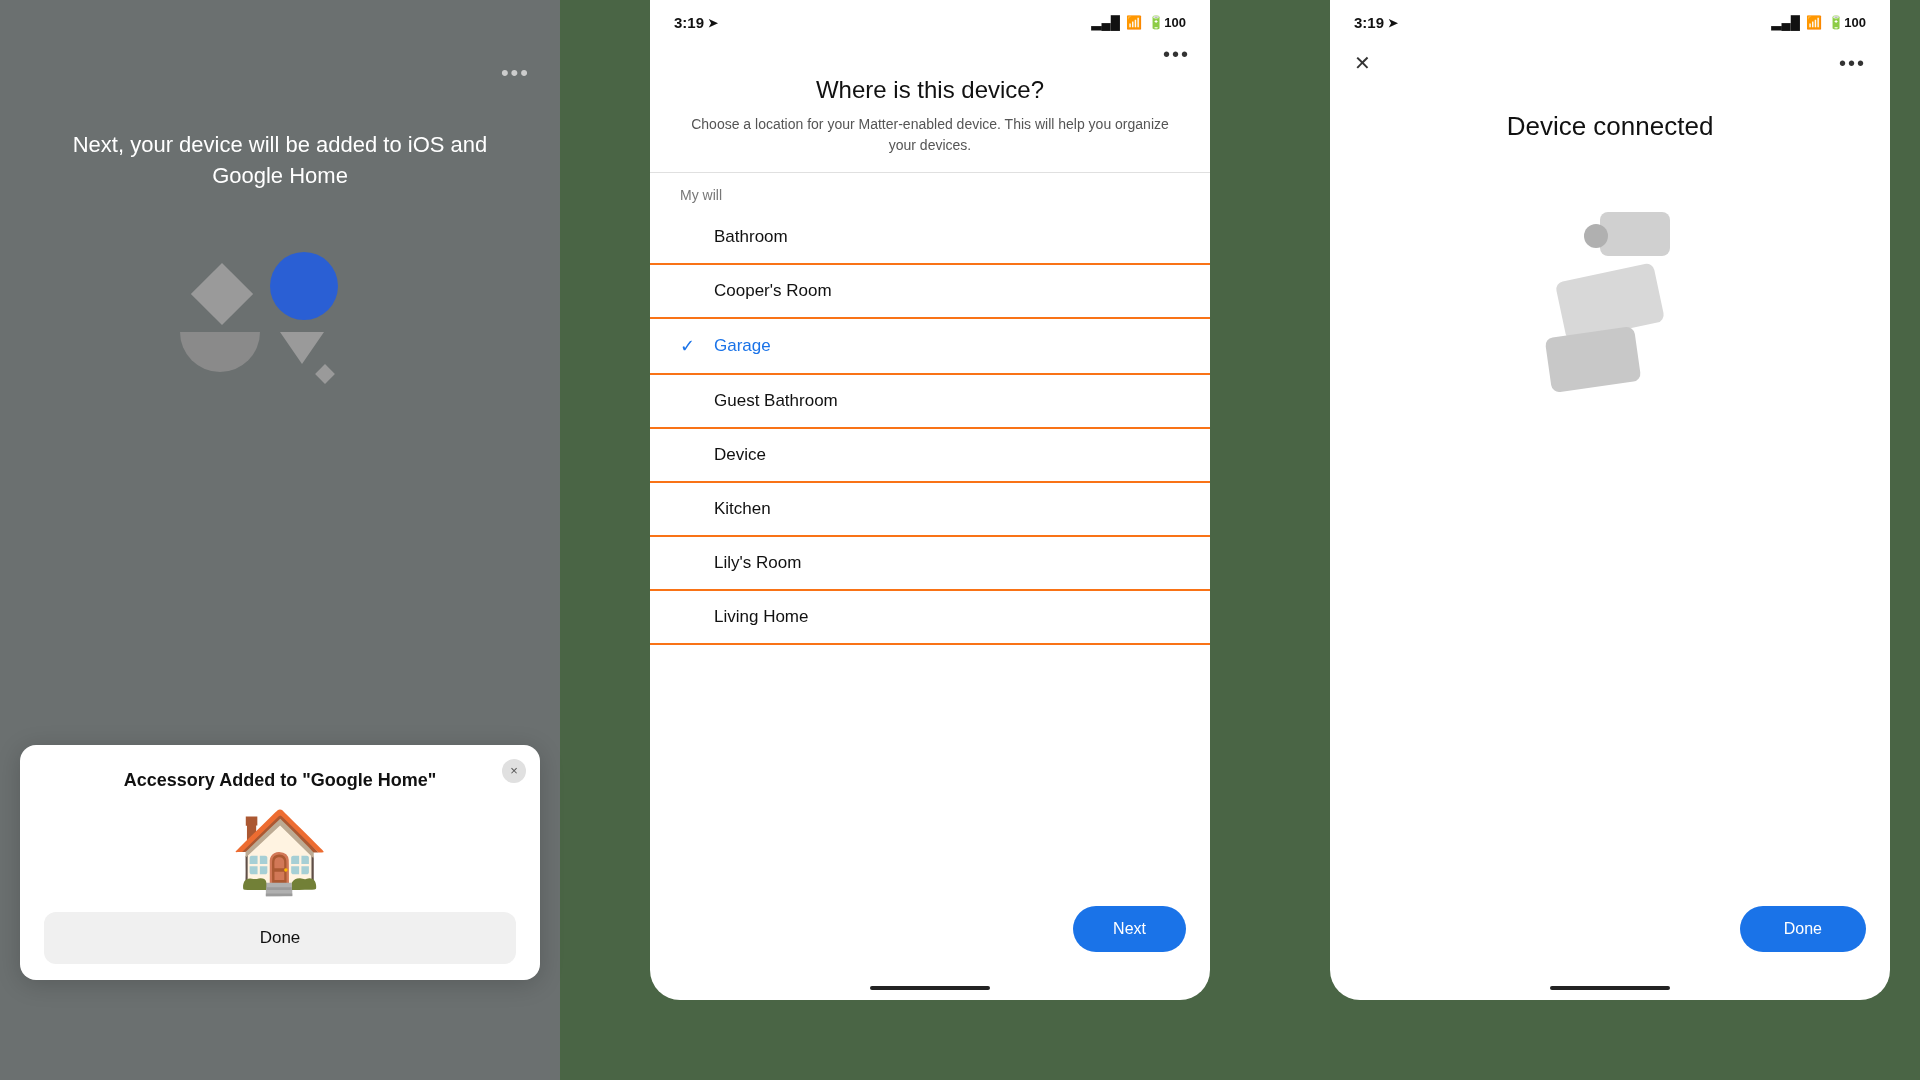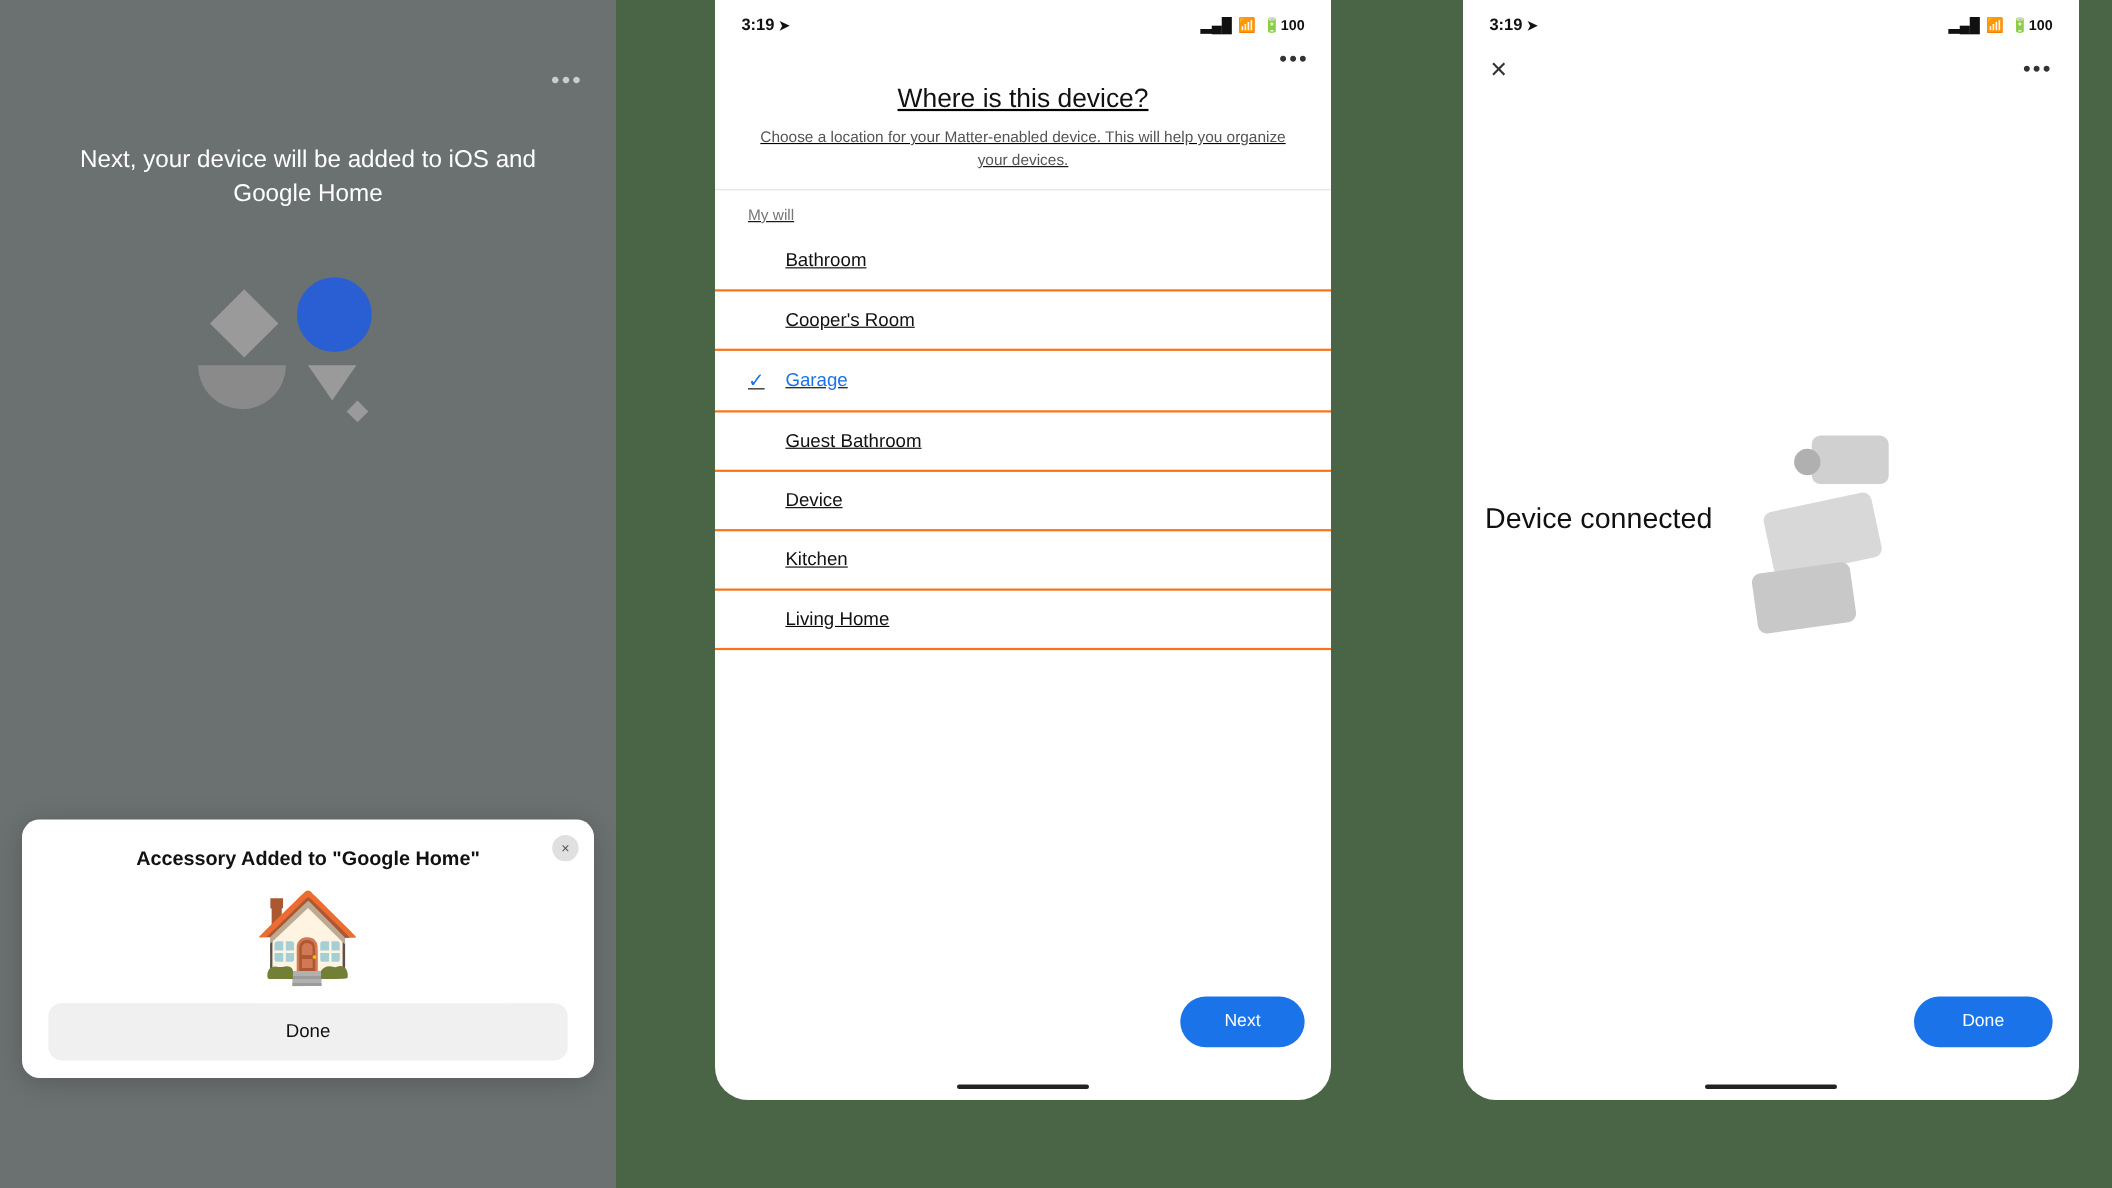--- a/index.html
+++ b/index.html
@@ -214,21 +214,20 @@
       font-size: 20px;
       color: #333;
       letter-spacing: 2px;
     }
 
     .phone-content {
       flex: 1;
       display: flex;
       flex-direction: column;
       overflow: hidden;
-      text-decoration: underline;
     }
 
     .device-location-title {
       font-size: 24px;
       font-weight: 500;
       text-align: center;
       color: #111;
       margin-bottom: 10px;
       padding: 0 30px;
     }
@@ -350,20 +349,21 @@
 
     .panel3-dots {
       font-size: 20px;
       color: #333;
       letter-spacing: 2px;
     }
 
     .panel3-content {
       flex: 1;
       display: flex;
+      flex-direction: column;
       align-items: center;
       padding: 30px 20px 0;
     }
 
     .connected-title {
       font-size: 26px;
       font-weight: 500;
       color: #111;
       text-align: center;
       margin-bottom: 60px;
@@ -462,20 +462,24 @@
         <div class="room-item">
           <span class="room-check-empty"></span>
           <span>Device</span>
         </div>
         <div class="room-item">
           <span class="room-check-empty"></span>
           <span>Kitchen</span>
         </div>
         <div class="room-item">
           <span class="room-check-empty"></span>
+          <span>Lily's Room</span>
+        </div>
+        <div class="room-item">
+          <span class="room-check-empty"></span>
           <span>Living Home</span>
         </div>
       </div>
     </div>
 
     <div class="phone-footer">
       <button class="next-btn">Next</button>
     </div>
     <div class="home-indicator">
       <div class="home-bar"></div>

